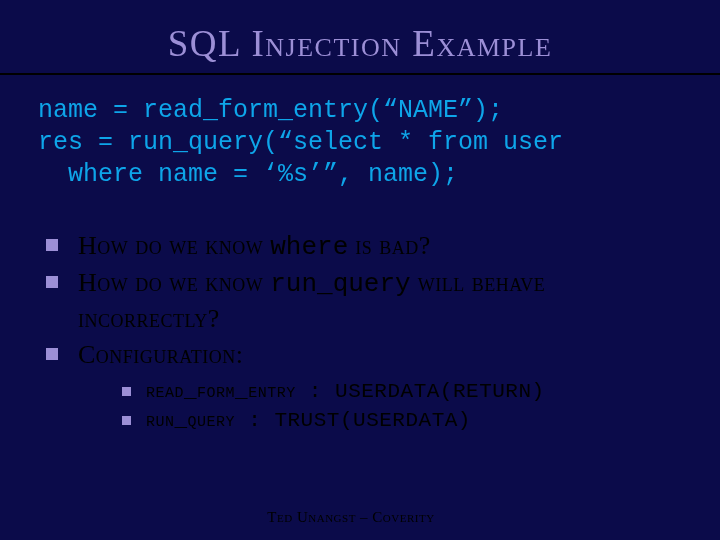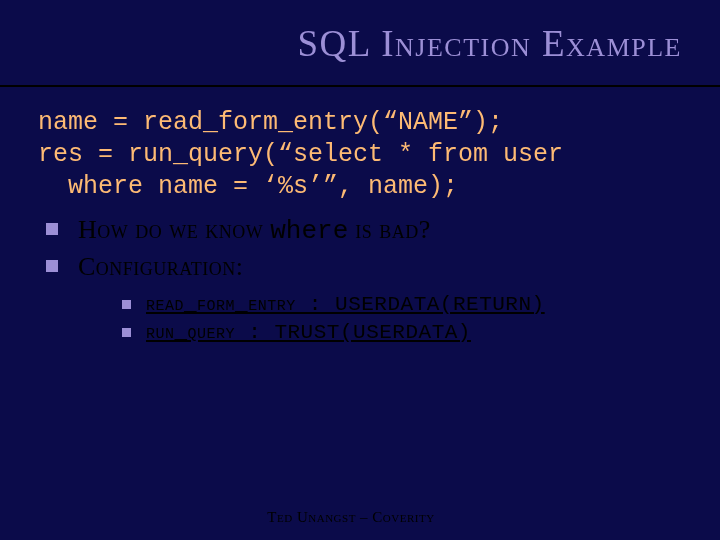--- a/index.html
+++ b/index.html
@@ -17,35 +17,35 @@
     box-sizing: border-box;
     position: relative;
     padding: 18px 38px 0 38px;
   }
   .title {
     font-family: "Copperplate", "Copperplate Gothic Light", "Trajan Pro", serif;
     font-variant: small-caps;
     letter-spacing: 1.5px;
     font-size: 37px;
     color: #9c8fd6;
-    text-align: right;
-    margin: 4px 0 20px 0;
+    text-align: center;
+    margin: 4px 0 8px 0;
     font-weight: 400;
   }
   .rule {
     height: 2px;
     background: #000;
     margin: 0 -38px 20px -38px;
   }
   .code {
     font-family: "Courier New", monospace;
     font-size: 25px;
-    color: #fdba74;
+    color: #0ea5e9;
     line-height: 1.28;
-    margin-bottom: 10px;
+    margin-bottom: 38px;
     white-space: pre;
   }
   ul.bullets {
     list-style: none;
     padding: 0;
     margin: 0 0 0 4px;
   }
   ul.bullets > li {
     position: relative;
     padding-left: 36px;
@@ -71,21 +71,20 @@
     padding: 0;
     margin: 6px 0 0 42px;
   }
   ul.sub > li {
     position: relative;
     padding-left: 26px;
     font-family: "Courier New", monospace;
     font-size: 21px;
     line-height: 1.35;
     color: #000;
-    text-decoration: underline;
   }
   ul.sub > li::before {
     content: "";
     position: absolute;
     left: 2px;
     top: 9px;
     width: 9px;
     height: 9px;
     background: #9c8fd6;
   }
@@ -116,20 +115,23 @@
 
   <div class="code"><span>name = read_form_entry(“NAME”);</span>
 <span>res = run_query(“select * from user</span>
 <span>  where name = ‘%s’”, name);</span></div>
 
   <ul class="bullets">
     <li>
       <span>How do we know </span><span class="mono">where</span><span> is bad?</span>
     </li>
     <li>
+      <span>How do we know </span><span class="mono">run_query</span><span> will behave incorrectly?</span>
+    </li>
+    <li>
       <span>Configuration:</span>
       <ul class="sub">
         <li>read_form_entry : USERDATA(RETURN)</li>
         <li>run_query : TRUST(USERDATA)</li>
       </ul>
     </li>
   </ul>
 
   <div class="footer">Ted Unangst – Coverity</div>
 </div>

